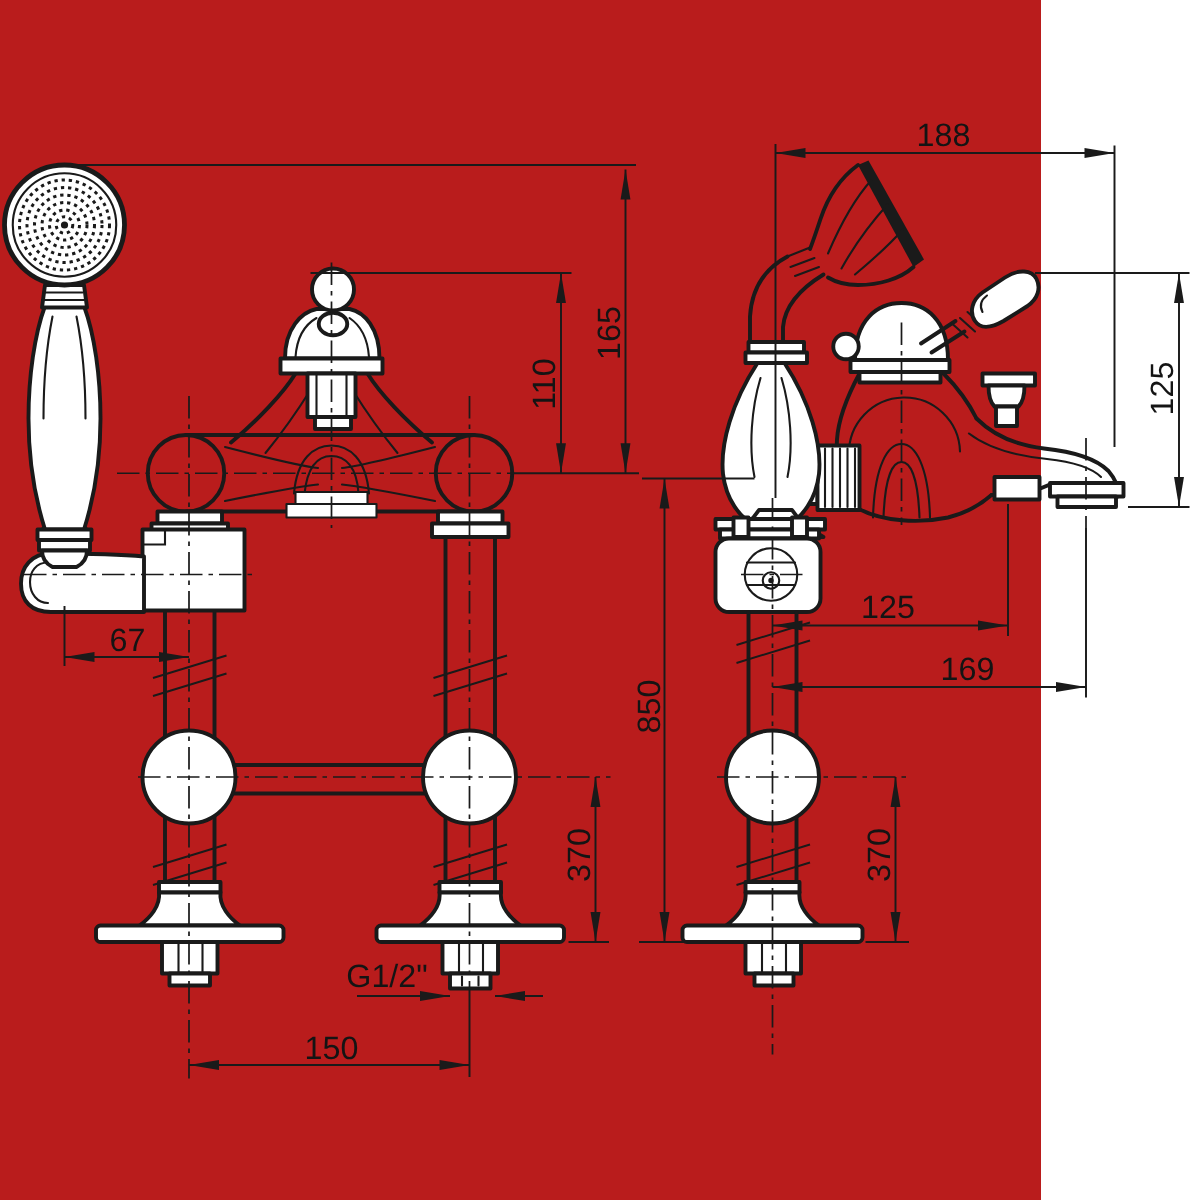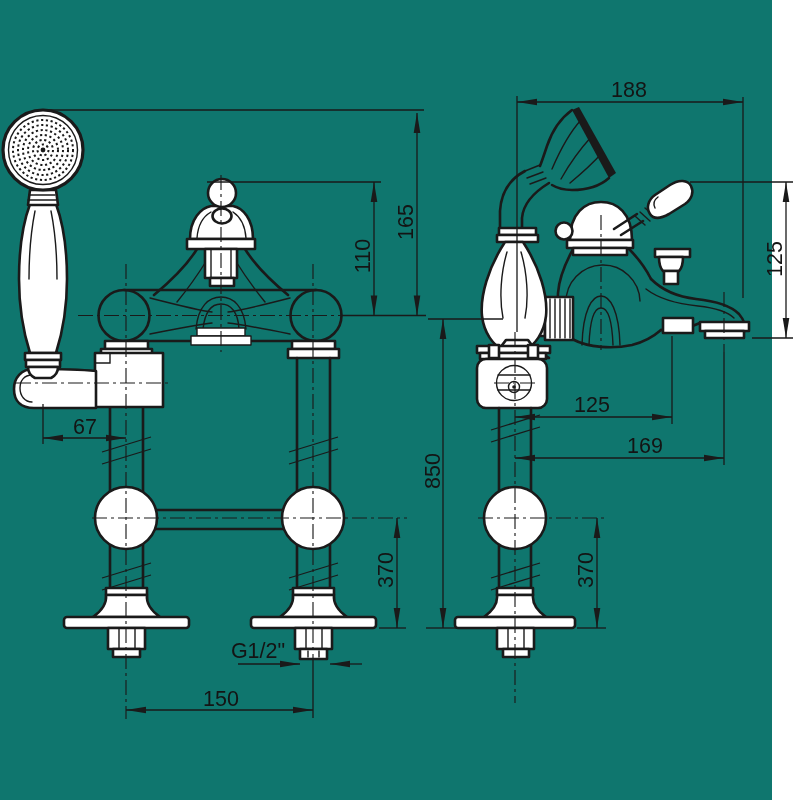--- a/index.html
+++ b/index.html
@@ -1,16 +1,16 @@
 <!DOCTYPE html>
 <html><head>
 <meta charset="utf-8">
 <style>
   html,body{margin:0;padding:0;background:#fff;width:800px;height:800px;overflow:hidden}
-  .stage{width:772px;height:800px;background:#0f766e;position:relative}
+  .stage{width:694px;height:800px;background:#b91c1c;position:relative}
   svg{display:block}
   .ol  {fill:none;stroke:#1a1a1a;stroke-width:2.6;stroke-linejoin:round;stroke-linecap:round}
   .olf {fill:#ffffff;stroke:#1a1a1a;stroke-width:2.6;stroke-linejoin:round}
   .d   {fill:none;stroke:#1a1a1a;stroke-width:1.4;stroke-linecap:round}
   .df  {fill:#ffffff;stroke:#1a1a1a;stroke-width:1.4;stroke-linejoin:round}
   .dim {fill:none;stroke:#1a1a1a;stroke-width:1.3}
   .dima{fill:none;stroke:#1a1a1a;stroke-width:1.3;marker-start:url(#arr);marker-end:url(#arr)}
   .dime{fill:none;stroke:#1a1a1a;stroke-width:1.3;marker-end:url(#arr)}
   .cl  {fill:none;stroke:#1a1a1a;stroke-width:1.15;stroke-dasharray:15 4 3 4}
   .dot {fill:none;stroke:#1a1a1a;stroke-width:2;stroke-dasharray:2.2 2.6}

